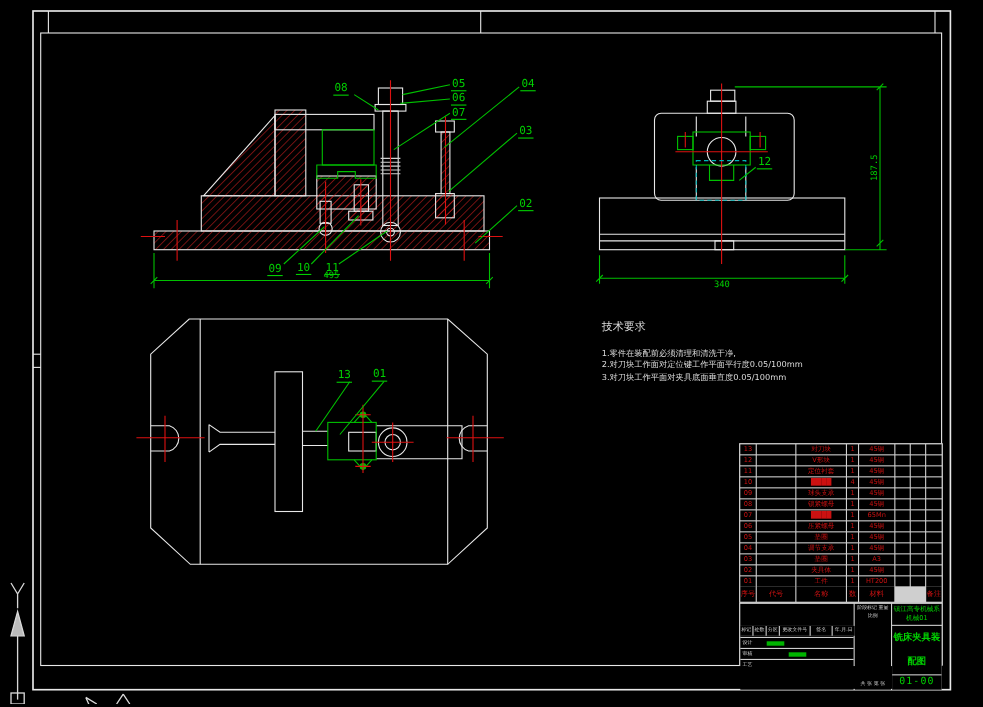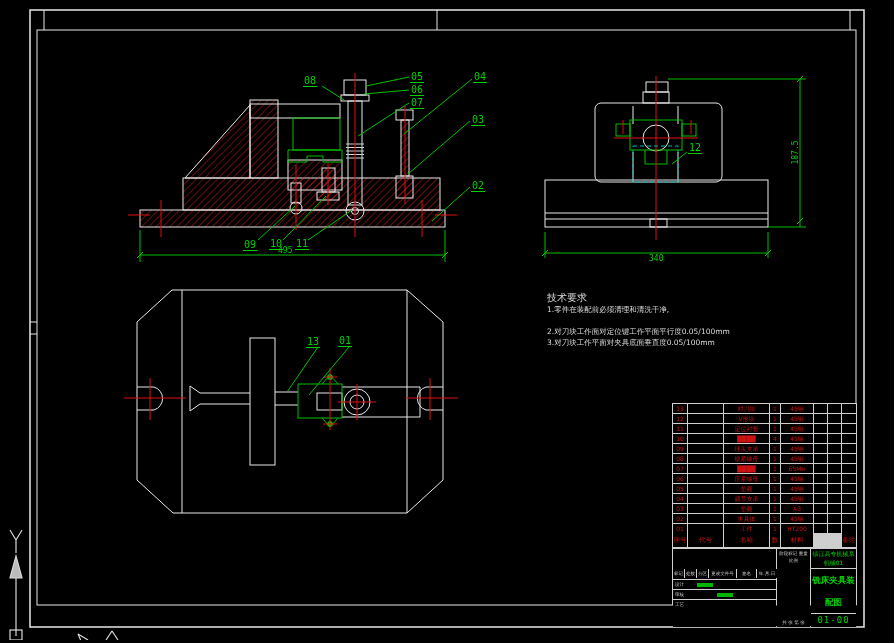--- a/index.html
+++ b/index.html
@@ -198,26 +198,26 @@
   <div class="callout" style="left:473px;top:71px">04</div>
   <div class="callout" style="left:471px;top:114px">03</div>
   <div class="callout" style="left:471px;top:180px">02</div>
   <div class="callout" style="left:243px;top:239px">09</div>
   <div class="callout" style="left:269px;top:238px">10</div>
   <div class="callout" style="left:295px;top:238px">11</div>
   <div class="callout" style="left:688px;top:142px">12</div>
   <div class="callout" style="left:306px;top:336px">13</div>
   <div class="callout" style="left:338px;top:335px">01</div>
 
-  <div class="dim" style="left:278px;top:246px">495</div>
+  <div class="dim" style="left:294px;top:246px">495</div>
   <div class="dim" style="left:649px;top:254px">340</div>
   <div class="dim dim-v" style="left:778px;top:148px">187.5</div>
 
   <div class="tech tech-title" style="left:547px;top:292px">技术要求</div>
-  <div class="tech" style="left:547px;top:304px">1.零件在装配前必须清理和清洗干净,</div>
+  <div class="tech" style="left:547px;top:316px">1.零件在装配前必须清理和清洗干净,</div>
   <div class="tech" style="left:547px;top:326px">2.对刀块工作面对定位键工作平面平行度0.05/100mm</div>
   <div class="tech" style="left:547px;top:337px">3.对刀块工作平面对夹具底面垂直度0.05/100mm</div>
 
   <div class="ptable">
     <div>
 
         <div class="prow">
           <div class="pcell">13</div>
           <div class="pcell"></div>
           <div class="pcell">对刀块</div>

